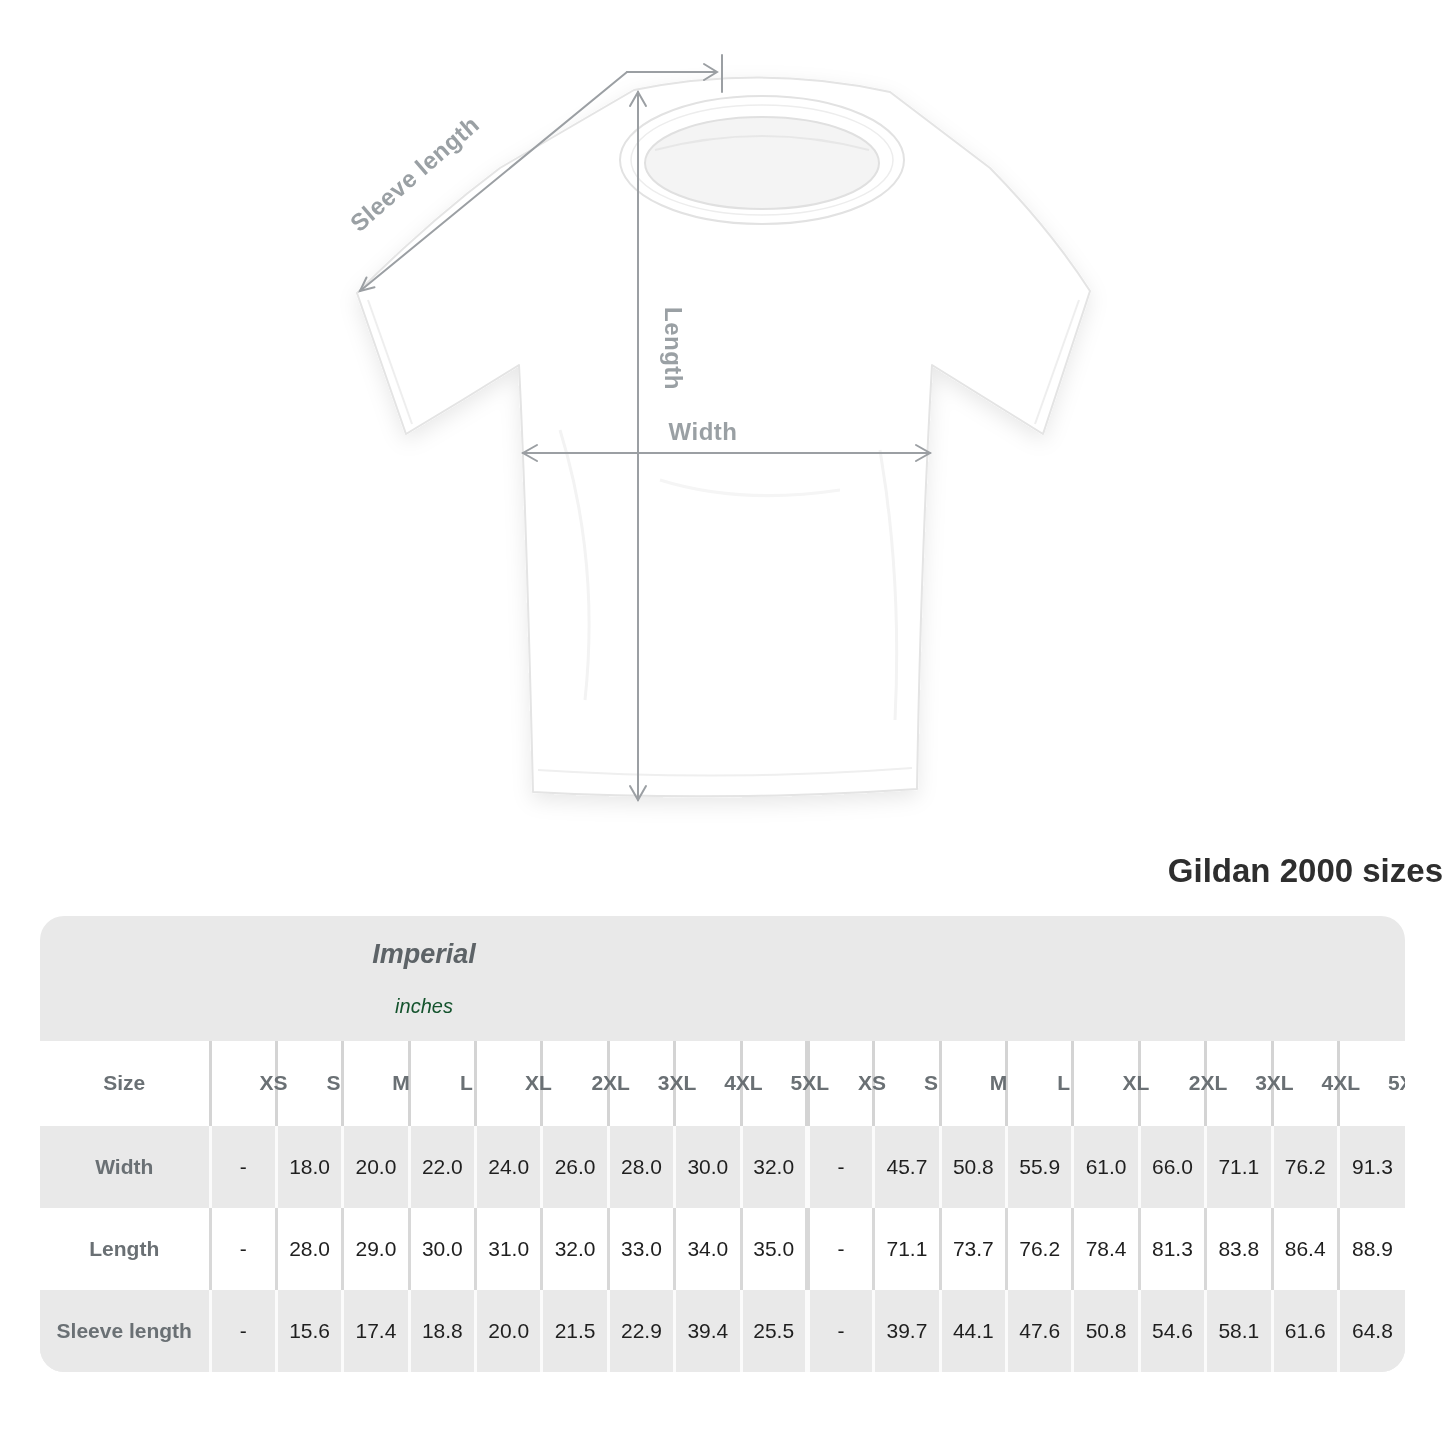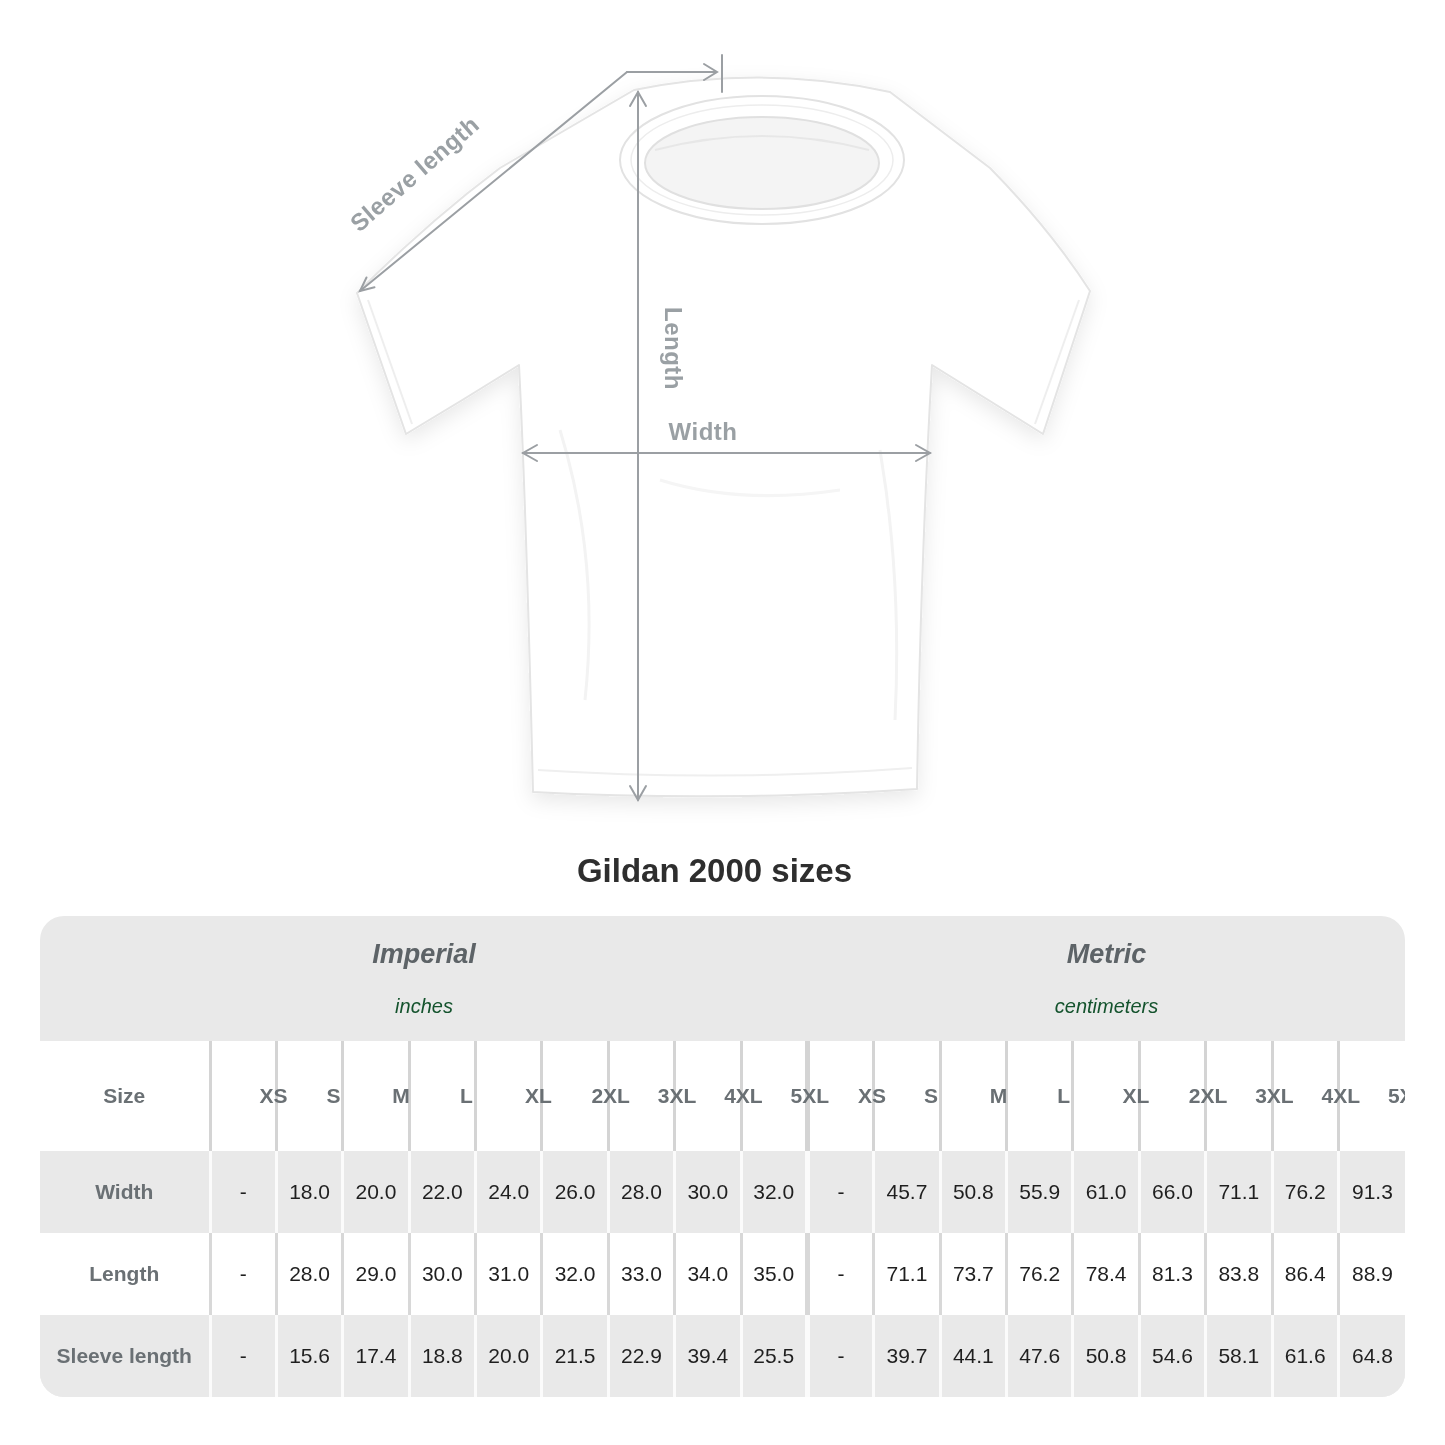--- a/index.html
+++ b/index.html
@@ -13,22 +13,22 @@
   
   .shirt-wrap{width:1445px;height:838px;position:relative;}
   .shirt-wrap svg{display:block;}
   .diagram-label{
     font-family:"Liberation Sans","DejaVu Sans",sans-serif;
     font-weight:bold;font-size:24px;fill:#9aa0a4;letter-spacing:0.5px;
   }
 
   
   .chart-title{
-    text-align:center;font-size:33px;font-weight:bold;color:#2e2e2e;
-    margin:14px 16px 0 0;line-height:1.15;
+    text-align:right;font-size:33px;font-weight:bold;color:#2e2e2e;
+    margin:14px 2px 0 0;line-height:1.15;
   }
   .chart-subtitle{
     text-align:center;font-size:20px;font-style:italic;color:#4b4b4b;
     margin:10px 0 0 0;line-height:1.2;
   }
 
   
   .card{
     margin:26px 40px 0 40px;
     background:#e9e9e9;
@@ -40,21 +40,21 @@
   .group-imperial{flex:0 0 768px;}
   .group-metric{flex:1 1 auto;}
   .g-label{font-size:27px;font-weight:bold;font-style:italic;color:#5d6367;}
   .g-sub{font-size:20px;font-style:italic;color:#14532d;margin-top:16px;}
 
   table.sizes{width:100%;border-collapse:collapse;table-layout:fixed;}
   table.sizes th,table.sizes td{
     text-align:center;vertical-align:middle;padding:0;
     font-size:21px;white-space:nowrap;
   }
-  tr.size-row{background:#ffffff;height:110px;}
+  tr.size-row{background:#ffffff;height:85px;}
   tr.size-row th{color:#6a7074;font-weight:bold;}
   tr.data-row{height:82px;}
   tr.data-row th.row-head{color:#6a7074;font-weight:bold;}
   tr.data-row td{color:#1f1f1f;font-weight:normal;}
   tr.plain{background:#ffffff;}
   tr.shade{background:#e9e9e9;}
 
   
   tr.size-row th + th,
   tr.plain th + td, tr.plain td + td{border-left:3px solid #d8d8d8;}
@@ -131,24 +131,20 @@
     </svg>
   </div>
 
   <h1 class="chart-title">Gildan 2000 sizes</h1>
 
   <div class="card">
     <div class="group-header">
       <div class="group group-imperial">
         <div class="g-label">Imperial</div>
         <div class="g-sub">inches</div>
-      </div>
-      <div class="group group-metric">
-        <div class="g-label">Metric</div>
-        <div class="g-sub">centimeters</div>
       </div>
     </div>
 
     <table class="sizes">
       <colgroup id="size-cols">
           <col style="width: 170px;">
           <col>
           <col>
           <col>
           <col>

